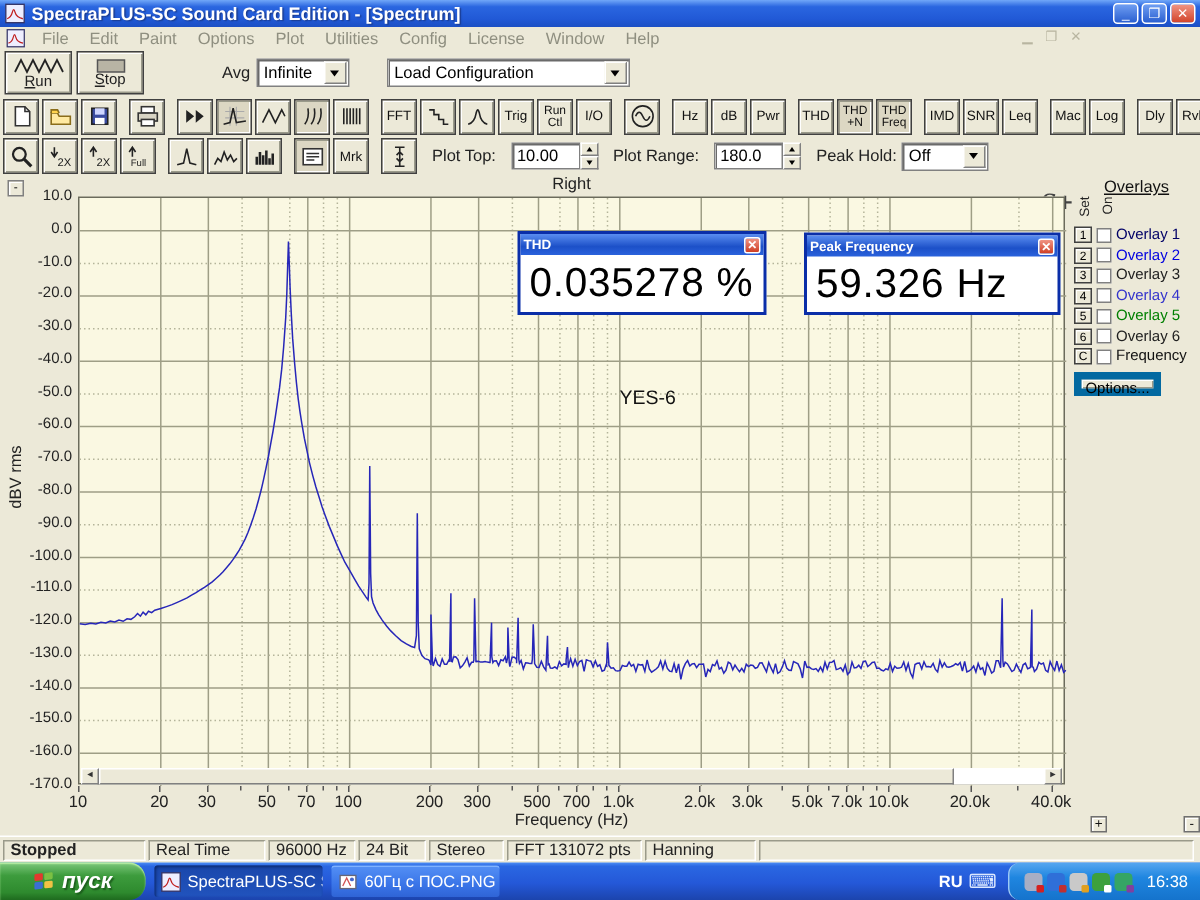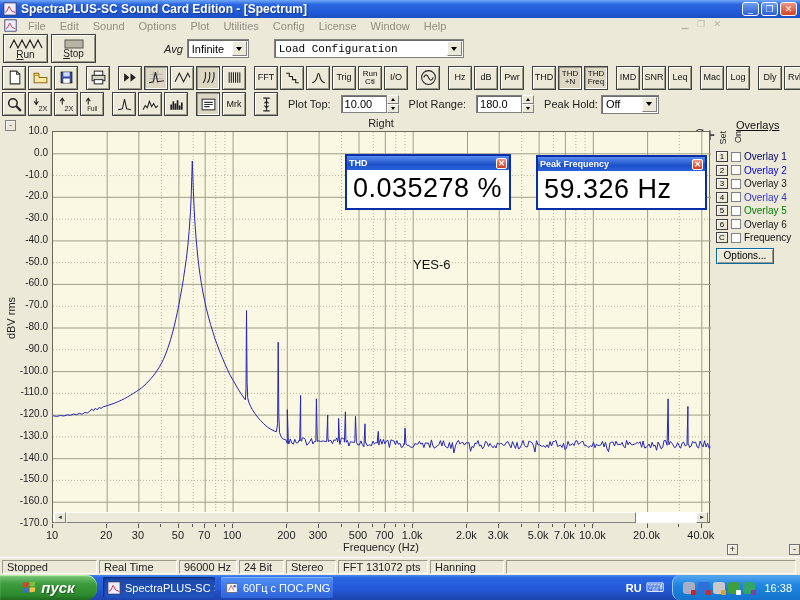--- a/index.html
+++ b/index.html
@@ -25,21 +25,21 @@
   .menuitem { padding:1px 7px; color:#8f8f80; }
   .mdibtns { position:absolute; right:4px; top:1px; color:#b8b5a0; font-size:9px; letter-spacing:3px; }
 
   
   .transport { position:absolute; left:0; top:33px; width:800px; height:31px; display:flex; align-items:center; }
   .bigbtn { width:45px; height:29px; margin-left:3px; background:#ece9d8; border:1px solid #404040;
     box-shadow:inset 1px 1px 0 #fff, inset -1px -1px 0 #9a9a8a;
     display:flex; flex-direction:column; align-items:center; justify-content:center; font-size:10px; color:#222; }
   .bigbtn .blabel { margin-top:-1px; }
   .bigbtn .blabel span { text-decoration:underline; }
-  .avg-label { margin-left:68px; color:#222;font-style:italic; }
+  .avg-label { margin-left:52px; color:#222; }
   .combo { height:19px; background:#fff; border:1px solid #808080;
     box-shadow:inset 1px 1px 0 #6a6a6a; display:flex; align-items:center; position:relative; padding-left:4px; color:#000; }
   .combo .arrowbox { position:absolute; right:1px; top:1px; bottom:1px; width:15px; background:#ece9d8;
     border:1px solid; border-color:#fff #808080 #808080 #fff; display:flex; align-items:center; justify-content:center; }
   .combo .arrowbox i { width:0; height:0; border:3px solid transparent; border-top:4px solid #000; margin-top:3px; }
 
   
   .toolbar { position:absolute; left:0; width:800px; display:flex; align-items:center; }
   .tb1 { top:64px; height:27px; }
   .tb2 { top:91px; height:26px; }
@@ -93,21 +93,21 @@
   .overlays { position:absolute; left:716px; top:2px; width:84px; }
   .ov-title { text-decoration:underline; color:#111; margin-left:20px; }
   .ov-head { position:relative; height:19px; }
   .ov-head span { position:absolute; writing-mode:vertical-rl; transform:rotate(180deg); font-size:9px; color:#222; }
   .ov-set { left:2px; top:0; } .ov-on { left:17px; top:0; }
   .ov-row { display:flex; align-items:center; height:13px; margin-bottom:0.5px; }
   .ov-num { width:12px; height:11px; background:#ece9d8; border:1px solid #404040;
     box-shadow:inset 1px 1px 0 #fff; font-size:8px; line-height:9px; text-align:center; }
   .ov-chk { width:10px; height:10px; background:#fff; border:1px solid #808080; margin:0 3px; }
   .ov-lbl { font-size:10px; }
-  .ov-options { margin-top:4px; width:58px; height:16px; background:#ece9d8; border:1px solid #0369a1;
+  .ov-options { margin-top:4px; width:58px; height:16px; background:#ece9d8; border:5px solid #0369a1;
     box-shadow:inset 1px 1px 0 #fff, inset -1px -1px 0 #9a9a8a; font-size:10px; text-align:center; line-height:14px; }
 
   
   .meter { position:absolute; border:2px solid #0a2ea8; background:#fff; }
   .meter .mtitle { height:14px; background:linear-gradient(180deg,#5a8df0,#1c50c8 60%,#2a62dc);
     color:#fff; font-size:9px; font-weight:bold; display:flex; align-items:center; padding:0 2px; }
   .meter .mtitle .mt { flex:1; }
   .meter .mclose { width:11px; height:11px; background:linear-gradient(180deg,#f09484,#cf3e24); border:1px solid #fff;
     border-radius:2px; color:#fff; font-size:8px; line-height:9px; text-align:center; }
   .meter .mvalue { color:#000; font-size:27px; padding:3px 4px 0 6px; white-space:nowrap; letter-spacing:0.5px; }
@@ -161,21 +161,21 @@
   </div>
 
   <div class="menubar">
     <span class="appicon" id="menu-app-icon"><svg viewBox="0 0 16 16">
           <rect x="1" y="1" width="14" height="14" fill="#eef" stroke="#336"></rect>
           <path d="M2 12 Q5 11 6 7 Q7 3 8 7 Q9 11 14 12" stroke="#c02020" fill="none"></path>
         </svg></span>
     <span id="menu-items" style="display: flex;">
         <span class="menuitem">File</span>
         <span class="menuitem">Edit</span>
-        <span class="menuitem">Sound</span>
+        <span class="menuitem">Paint</span>
         <span class="menuitem">Options</span>
         <span class="menuitem">Plot</span>
         <span class="menuitem">Utilities</span>
         <span class="menuitem">Config</span>
         <span class="menuitem">License</span>
         <span class="menuitem">Window</span>
         <span class="menuitem">Help</span>
       </span>
     <span class="mdibtns">▁ ❐ ✕</span>
   </div>
@@ -193,21 +193,21 @@
         </svg>
       <span class="blabel"><span>S</span><b id="stop-rest" style="font-weight:normal">top</b></span>
     </div>
     <span class="avg-label">Avg</span>
     <div class="combo" style="width:62px; margin-left:4px;">
       <span>Infinite</span>
       <span class="arrowbox">
           <i></i>
         </span>
     </div>
-    <div class="combo" style="width:190px; margin-left:25px;font-family:Liberation Mono, monospace;">
+    <div class="combo" style="width:162px; margin-left:25px;">
       <span>Load Configuration</span>
       <span class="arrowbox">
           <i></i>
         </span>
     </div>
   </div>
 
   <div class="toolbar tb1" id="toolbar1">
       <div class="tbtn"><svg viewBox="0 0 16 16">
           <path d="M4 2h6l3 3v9H4z" fill="#fff" stroke="#333"></path>
@@ -549,21 +549,21 @@
     <div class="meter meter-pf">
       <div class="mtitle">
         <span class="mt">Peak Frequency</span>
         <span class="mclose">✕</span>
       </div>
       <div class="mvalue">59.326 Hz</div>
     </div>
   </div>
 
   <div class="statusbar" id="statusbar">
-      <div class="scell" style="width: 95px;">Stopped</div>
+      <div class="scell" style="width: 95px; font-weight: bold;">Stopped</div>
       <div class="scell" style="width: 78px;">Real Time</div>
       <div class="scell" style="width: 58px;">96000 Hz</div>
       <div class="scell" style="width: 45px;">24 Bit</div>
       <div class="scell" style="width: 50px;">Stereo</div>
       <div class="scell" style="width: 90px;">FFT 131072 pts</div>
       <div class="scell" style="width: 74px;">Hanning</div>
       <div class="scell fill"></div>
     </div>
 
   <div class="taskbar">

